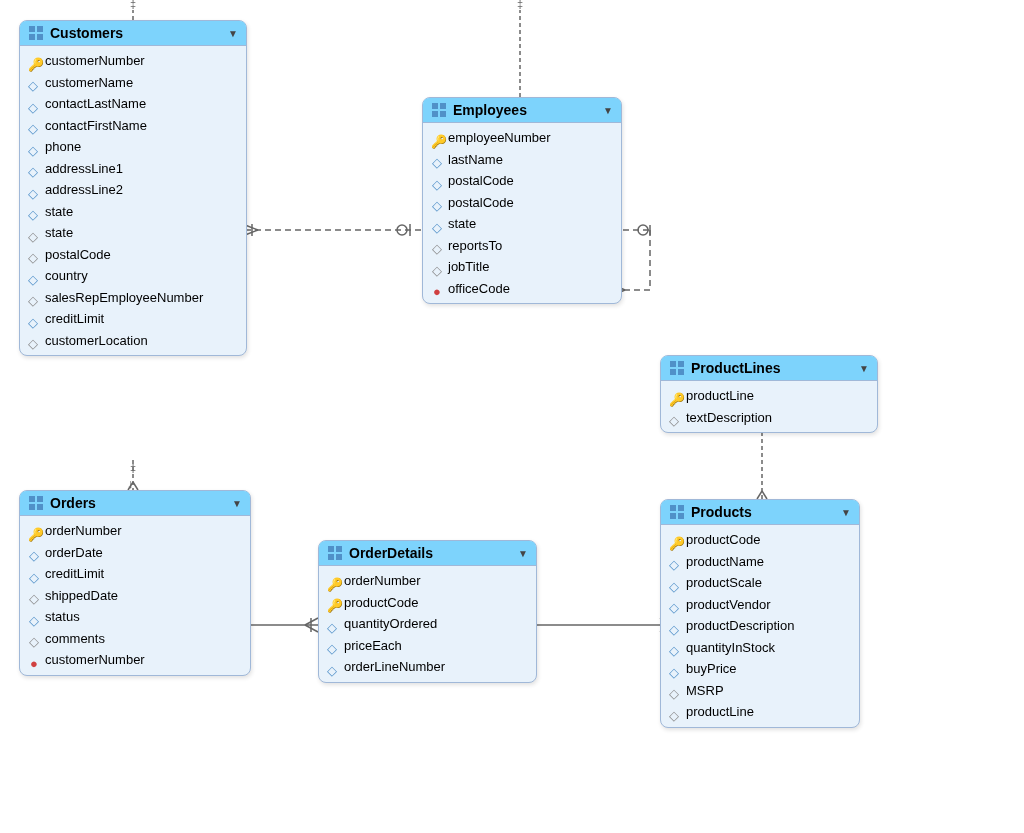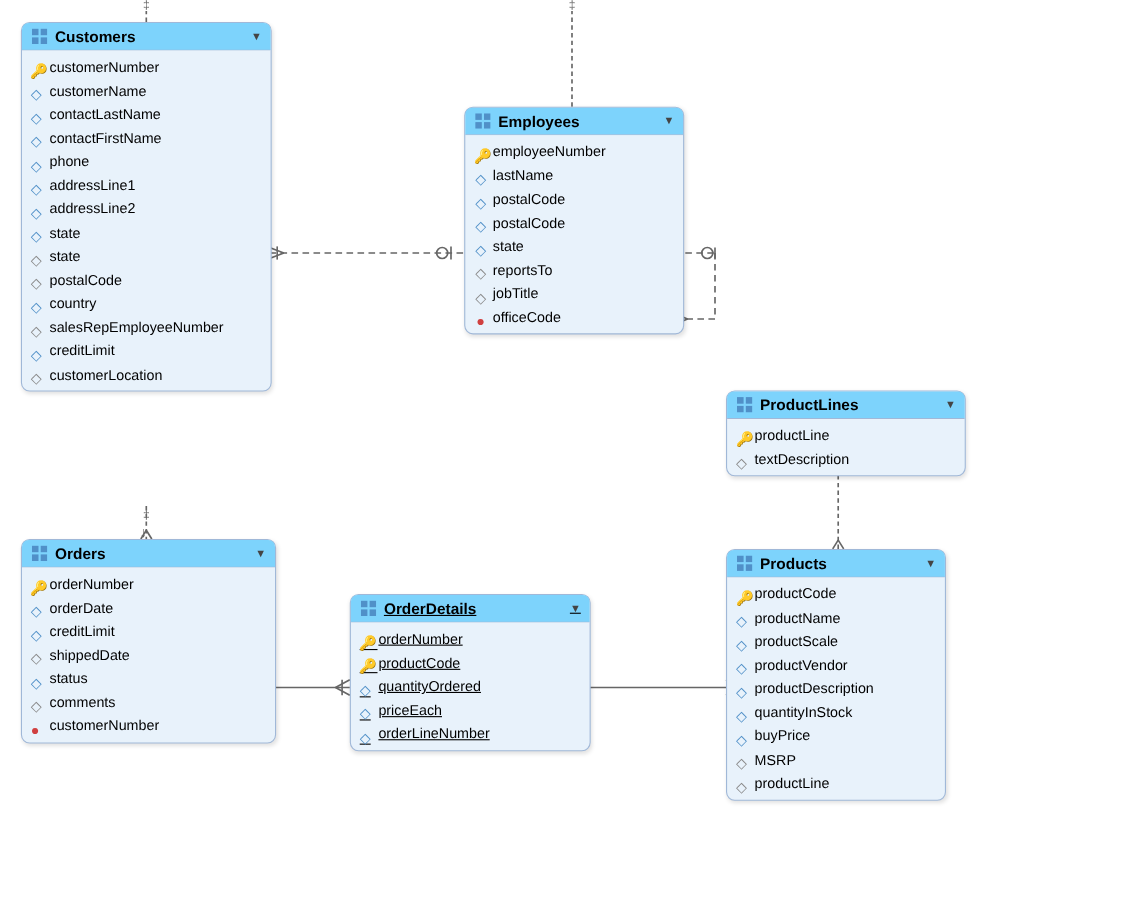--- a/index.html
+++ b/index.html
@@ -293,21 +293,21 @@
           <span class="field-icon icon-key">🔑</span>
           <span>productLine</span>
         </div>
       <div class="table-row">
           <span class="field-icon icon-diamond-gray">◇</span>
           <span>textDescription</span>
         </div>
     </div>
   </div>
 
-  <div class="table-card" style="left:19px; top:490px; width:232px;">
+  <div class="table-card" style="left:19px; top:490px; width:232px;text-align:center;">
     <div class="table-header">
       <span class="table-icon">
         <svg width="14" height="14" viewBox="0 0 14 14">
             <rect x="0" y="0" width="6" height="6" fill="#5090c8"></rect>
             <rect x="8" y="0" width="6" height="6" fill="#5090c8"></rect>
             <rect x="0" y="8" width="6" height="6" fill="#5090c8"></rect>
             <rect x="8" y="8" width="6" height="6" fill="#5090c8"></rect>
           </svg>
       </span>
       <span>Orders</span>
@@ -338,21 +338,21 @@
           <span class="field-icon icon-diamond-gray">◇</span>
           <span>comments</span>
         </div>
       <div class="table-row">
           <span class="field-icon icon-diamond-red" style="color:#d04040;">●</span>
           <span>customerNumber</span>
         </div>
     </div>
   </div>
 
-  <div class="table-card" style="left:318px; top:540px; width:219px;text-decoration:underline;">
+  <div class="table-card" style="left:318px; top:540px; width:219px;">
     <div class="table-header">
       <span class="table-icon">
         <svg width="14" height="14" viewBox="0 0 14 14">
             <rect x="0" y="0" width="6" height="6" fill="#5090c8"></rect>
             <rect x="8" y="0" width="6" height="6" fill="#5090c8"></rect>
             <rect x="0" y="8" width="6" height="6" fill="#5090c8"></rect>
             <rect x="8" y="8" width="6" height="6" fill="#5090c8"></rect>
           </svg>
       </span>
       <span>OrderDetails</span>

